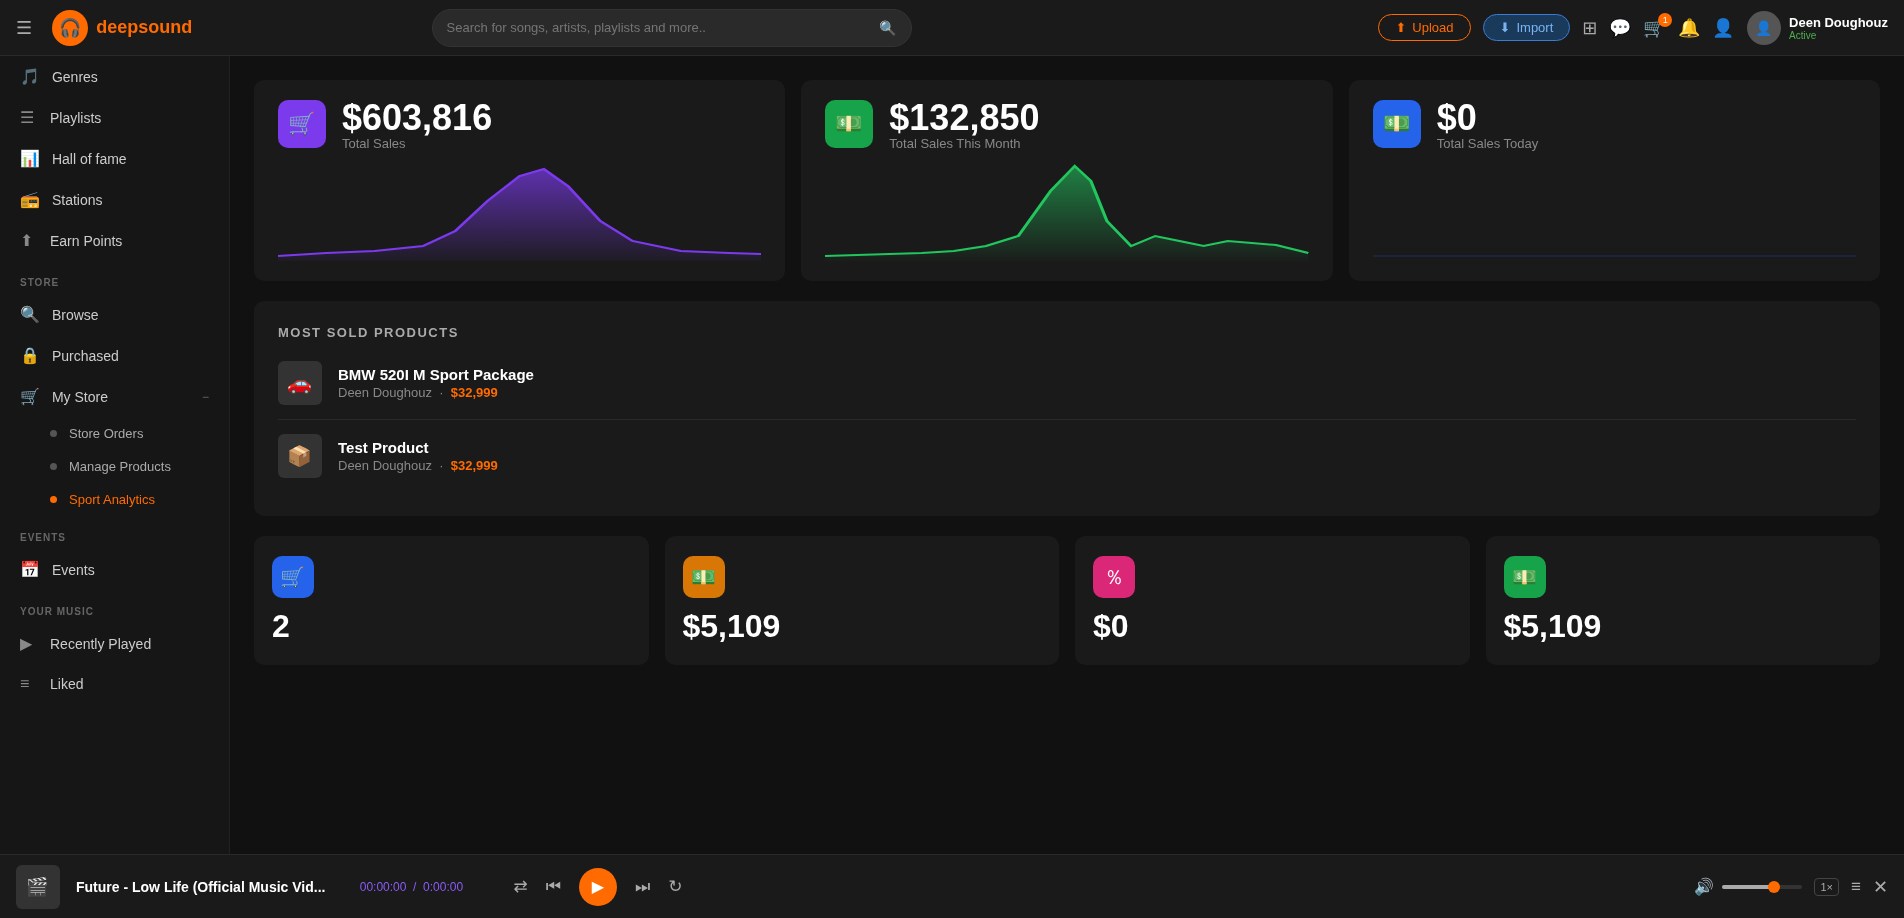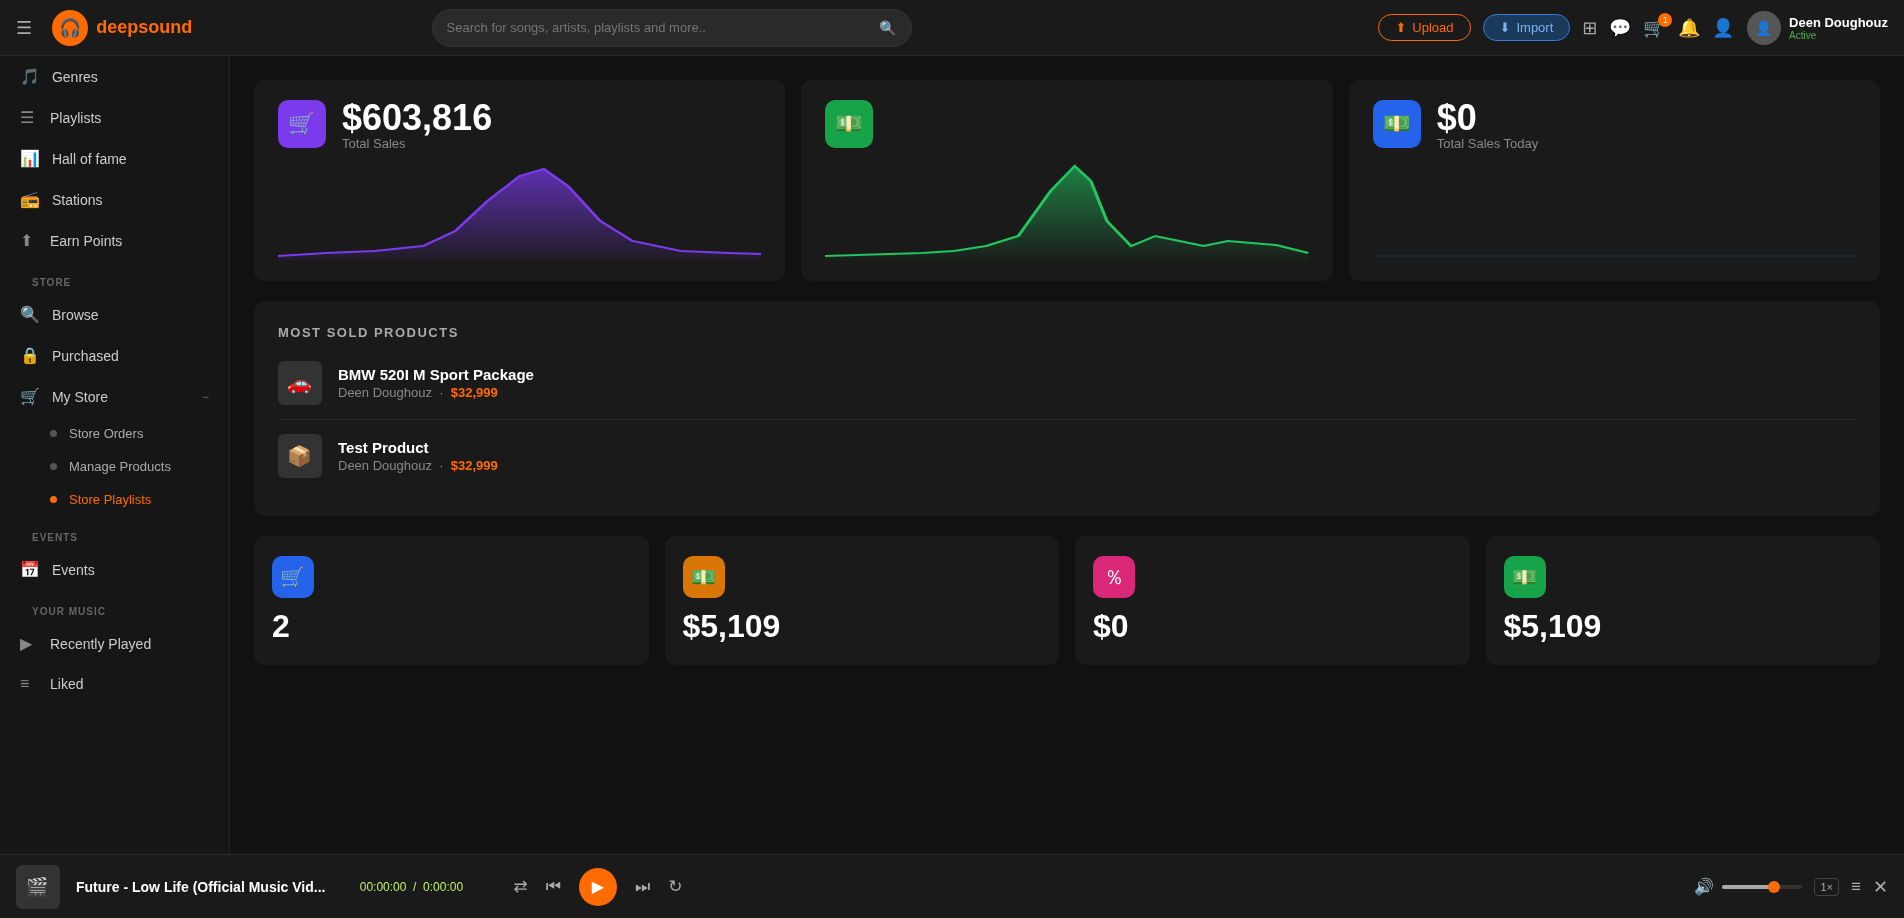--- a/index.html
+++ b/index.html
@@ -41,21 +41,21 @@
     
     .layout { display: flex; flex: 1; overflow: hidden; }
 
     
     .sidebar {
       width: 230px; background: #161616; border-right: 1px solid #222;
       display: flex; flex-direction: column; overflow-y: auto; flex-shrink: 0;
     }
     .sidebar::-webkit-scrollbar { width: 4px; }
     .sidebar::-webkit-scrollbar-thumb { background: #333; border-radius: 2px; }
-    .sidebar-section-label { color: #666; font-size: 10px; font-weight: 700; letter-spacing: 1px; padding: 16px 32px 6px; text-transform: uppercase; }
+    .sidebar-section-label { color: #666; font-size: 10px; font-weight: 700; letter-spacing: 1px; padding: 16px 20px 6px; text-transform: uppercase; }
     .sidebar-item {
       display: flex; align-items: center; gap: 12px;
       padding: 11px 20px; cursor: pointer; color: #ccc; font-size: 14px;
       transition: background 0.15s;
     }
     .sidebar-item .si-icon { font-size: 16px; color: #888; min-width: 18px; }
     .sidebar-sub-item {
       display: flex; align-items: center; padding: 9px 20px 9px 50px;
       cursor: pointer; color: #aaa; font-size: 13px;
     }
@@ -114,21 +114,21 @@
     .player-bar {
       height: 64px; background: #1a1a1a; border-top: 1px solid #2a2a2a;
       display: flex; align-items: center; padding: 0 16px; gap: 16px; flex-shrink: 0;
       position: relative;
     }
     .progress-line { position: absolute; top: 0; left: 0; right: 0; height: 3px; }
     .progress-fill { height: 100%; width: 0%; background: #ff6b00; }
     .player-thumb { width: 44px; height: 44px; border-radius: 6px; background: #333; overflow: hidden; flex-shrink: 0; display: flex; align-items: center; justify-content: center; font-size: 18px; }
     .player-track-info { display: flex; flex-direction: column; min-width: 180px; }
     .player-track-name { font-size: 14px; font-weight: 600; text-align: right; }
-    .player-time { color: #bef264; font-size: 12px; text-align: center; flex: 0 0 140px; }
+    .player-time { color: #8b5cf6; font-size: 12px; text-align: center; flex: 0 0 140px; }
     .player-controls { display: flex; align-items: center; gap: 18px; margin: 0 16px; }
     .ctrl-btn { color: #aaa; font-size: 17px; cursor: pointer; background: none; border: none; }
     .play-btn { width: 38px; height: 38px; border-radius: 50%; background: #ff6b00; display: flex; align-items: center; justify-content: center; font-size: 16px; cursor: pointer; border: none; color: #fff; }
     .player-right { display: flex; align-items: center; gap: 12px; margin-left: auto; }
     .speed-btn { color: #aaa; font-size: 11px; border: 1px solid #444; border-radius: 4px; padding: 2px 5px; cursor: pointer; background: none; }
     .volume-area { display: flex; align-items: center; gap: 8px; }
     .volume-slider { width: 80px; height: 4px; background: #333; border-radius: 2px; position: relative; }
     .volume-fill { width: 65%; height: 100%; background: #aaa; border-radius: 2px; position: relative; }
     .volume-knob { width: 12px; height: 12px; border-radius: 50%; background: #ff6b00; position: absolute; right: -6px; top: -4px; }
     .close-btn { color: #aaa; font-size: 18px; cursor: pointer; background: none; border: none; }
@@ -216,21 +216,21 @@
     <div class="sidebar-sub-item">
       <span class="sub-dot"></span>
       <span>Store Orders</span>
     </div>
     <div class="sidebar-sub-item">
       <span class="sub-dot"></span>
       <span>Manage Products</span>
     </div>
     <div class="sidebar-sub-item active">
       <span class="sub-dot active"></span>
-      <span>Store Playlists</span>
+      <span>Sport Analytics</span>
     </div>
 
     <div class="sidebar-section-label">EVENTS</div>
     <div class="sidebar-item">
       <span class="si-icon">📅</span>
       <span>Events</span>
     </div>
 
     <div class="sidebar-section-label">YOUR MUSIC</div>
     <div class="sidebar-item">
@@ -265,20 +265,24 @@
             </defs>
             <path d="M0,95 L30,92 L60,90 L90,85 L110,70 L130,40 L150,15 L165,8 L180,25 L200,60 L220,80 L250,90 L280,92 L300,93 L300,100 L0,100 Z" fill="url(#g1)"></path>
             <path d="M0,95 L30,92 L60,90 L90,85 L110,70 L130,40 L150,15 L165,8 L180,25 L200,60 L220,80 L250,90 L280,92 L300,93" fill="none" stroke="#7c3aed" stroke-width="2"></path>
           </svg>
         </div>
       </div>
 
       <div class="stat-card">
         <div class="stat-card-top">
           <div class="stat-icon green">💵</div>
+          <div>
+            <div class="stat-value">$132,850</div>
+            <div class="stat-label">Total Sales This Month</div>
+          </div>
         </div>
         <div class="stat-chart">
           <svg viewBox="0 0 300 100" preserveAspectRatio="none">
             <defs>
               <linearGradient id="g2" x1="0" y1="0" x2="0" y2="1">
                 <stop offset="0%" stop-color="#22c55e" stop-opacity="0.6"></stop>
                 <stop offset="100%" stop-color="#22c55e" stop-opacity="0.02"></stop>
               </linearGradient>
             </defs>
             <path d="M0,95 L20,94 L40,93 L60,92 L80,90 L100,85 L120,75 L140,30 L155,5 L165,20 L175,60 L190,85 L205,75 L220,80 L235,85 L250,80 L265,82 L280,84 L300,92 L300,100 L0,100 Z" fill="url(#g2)"></path>

